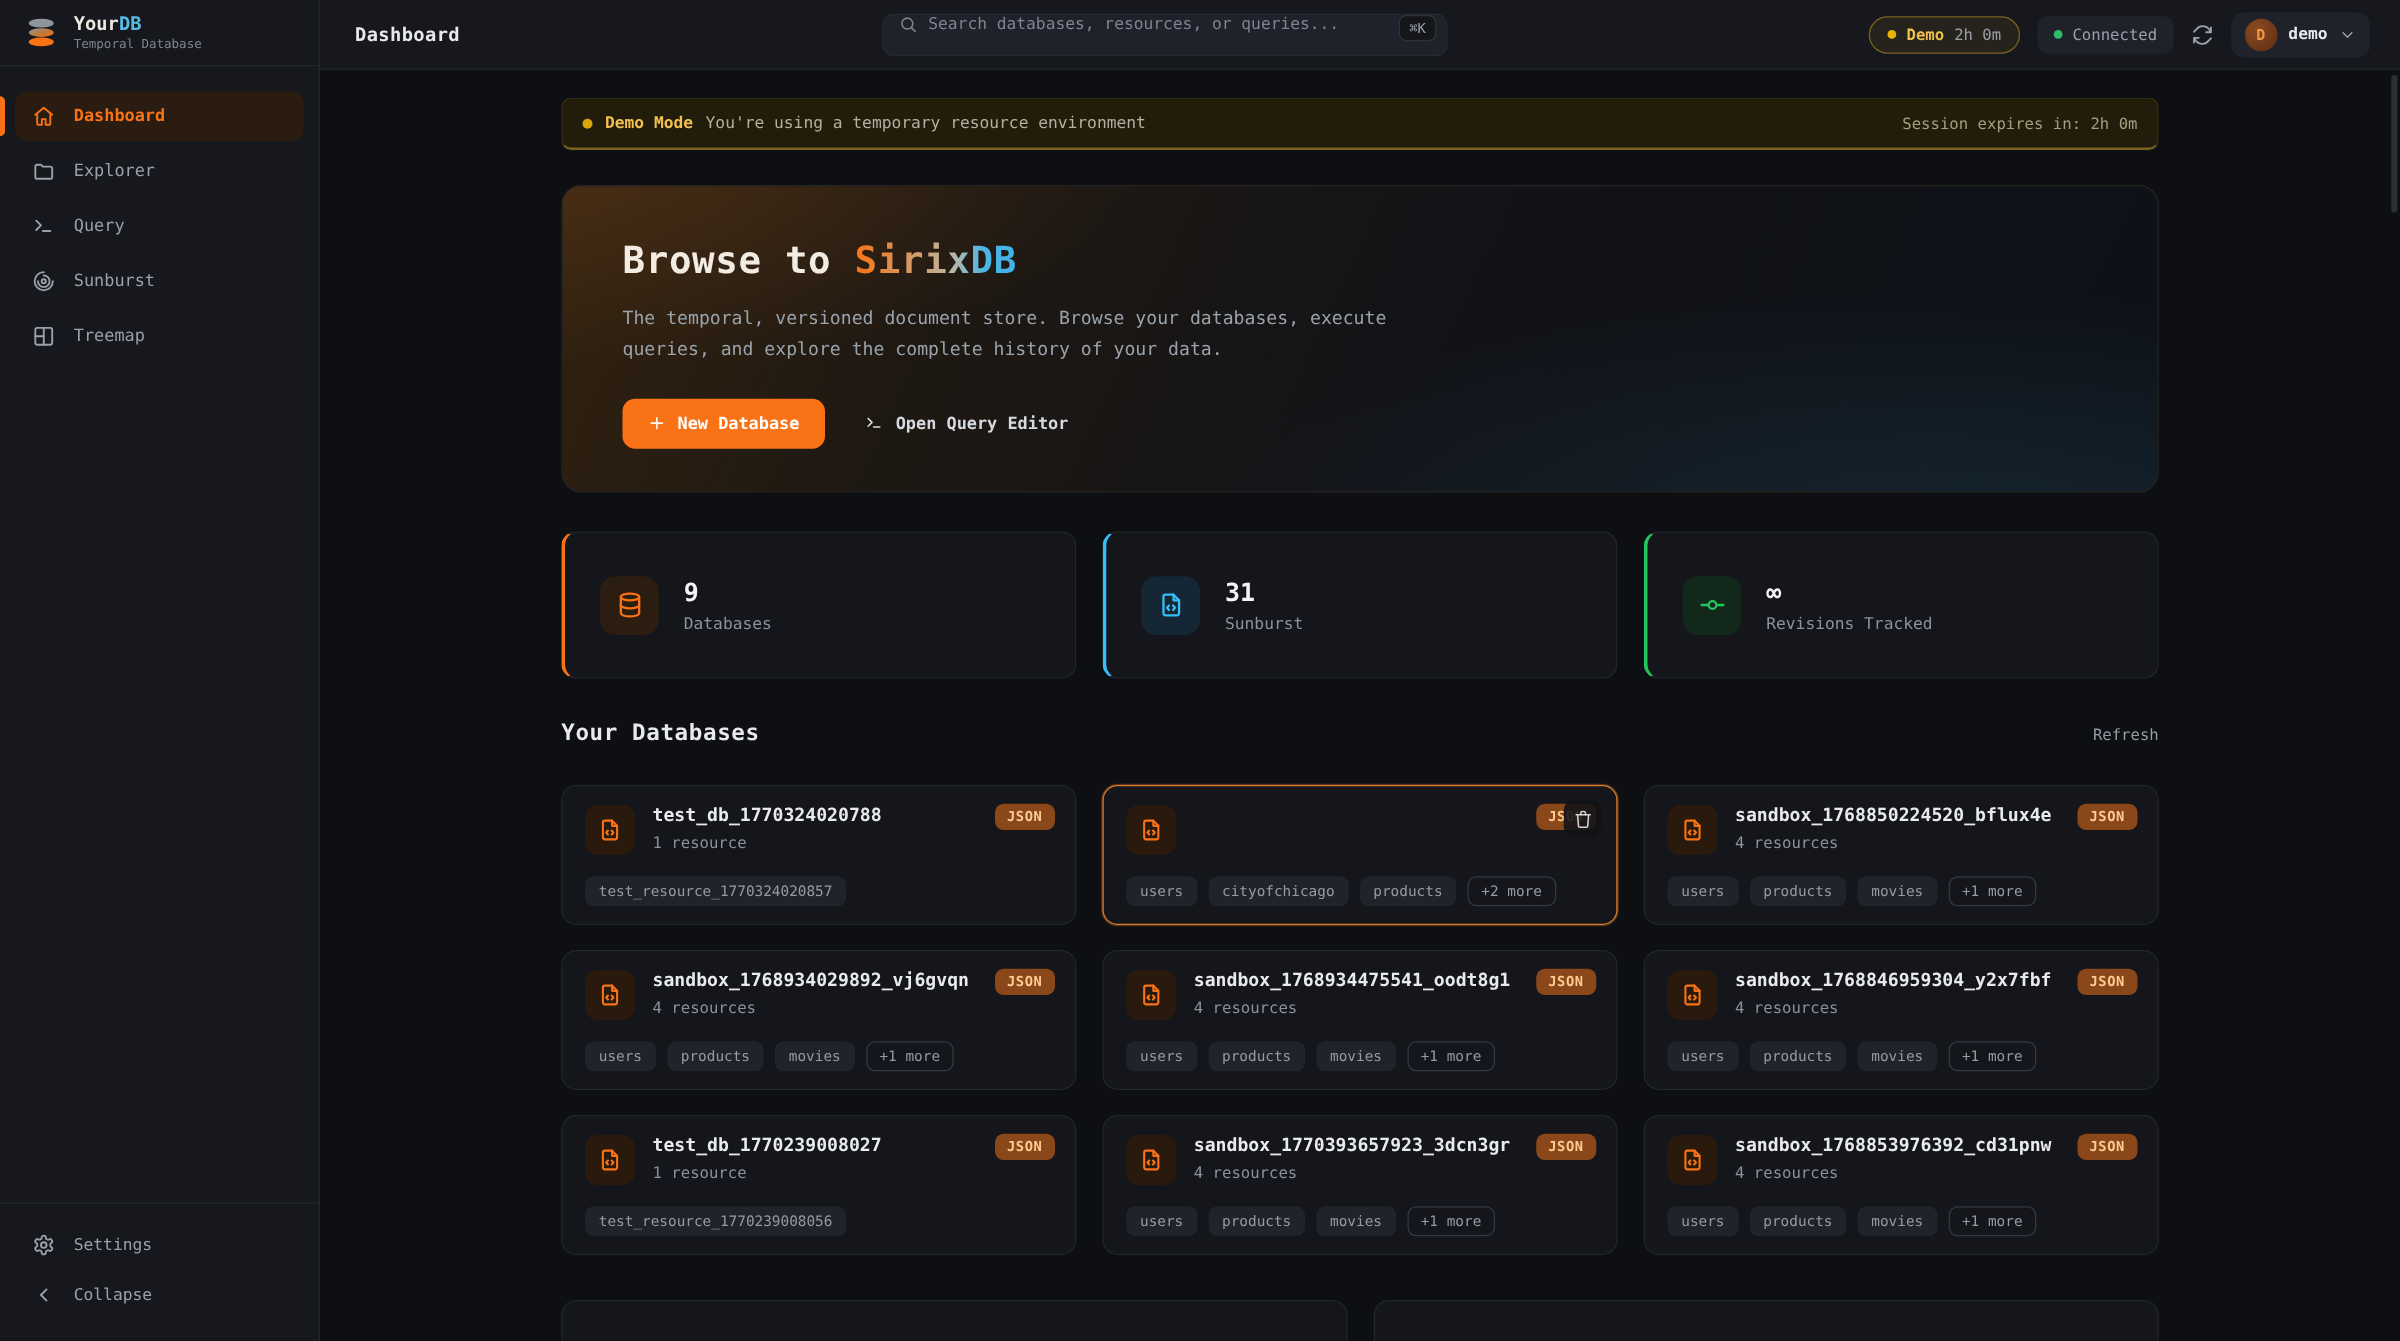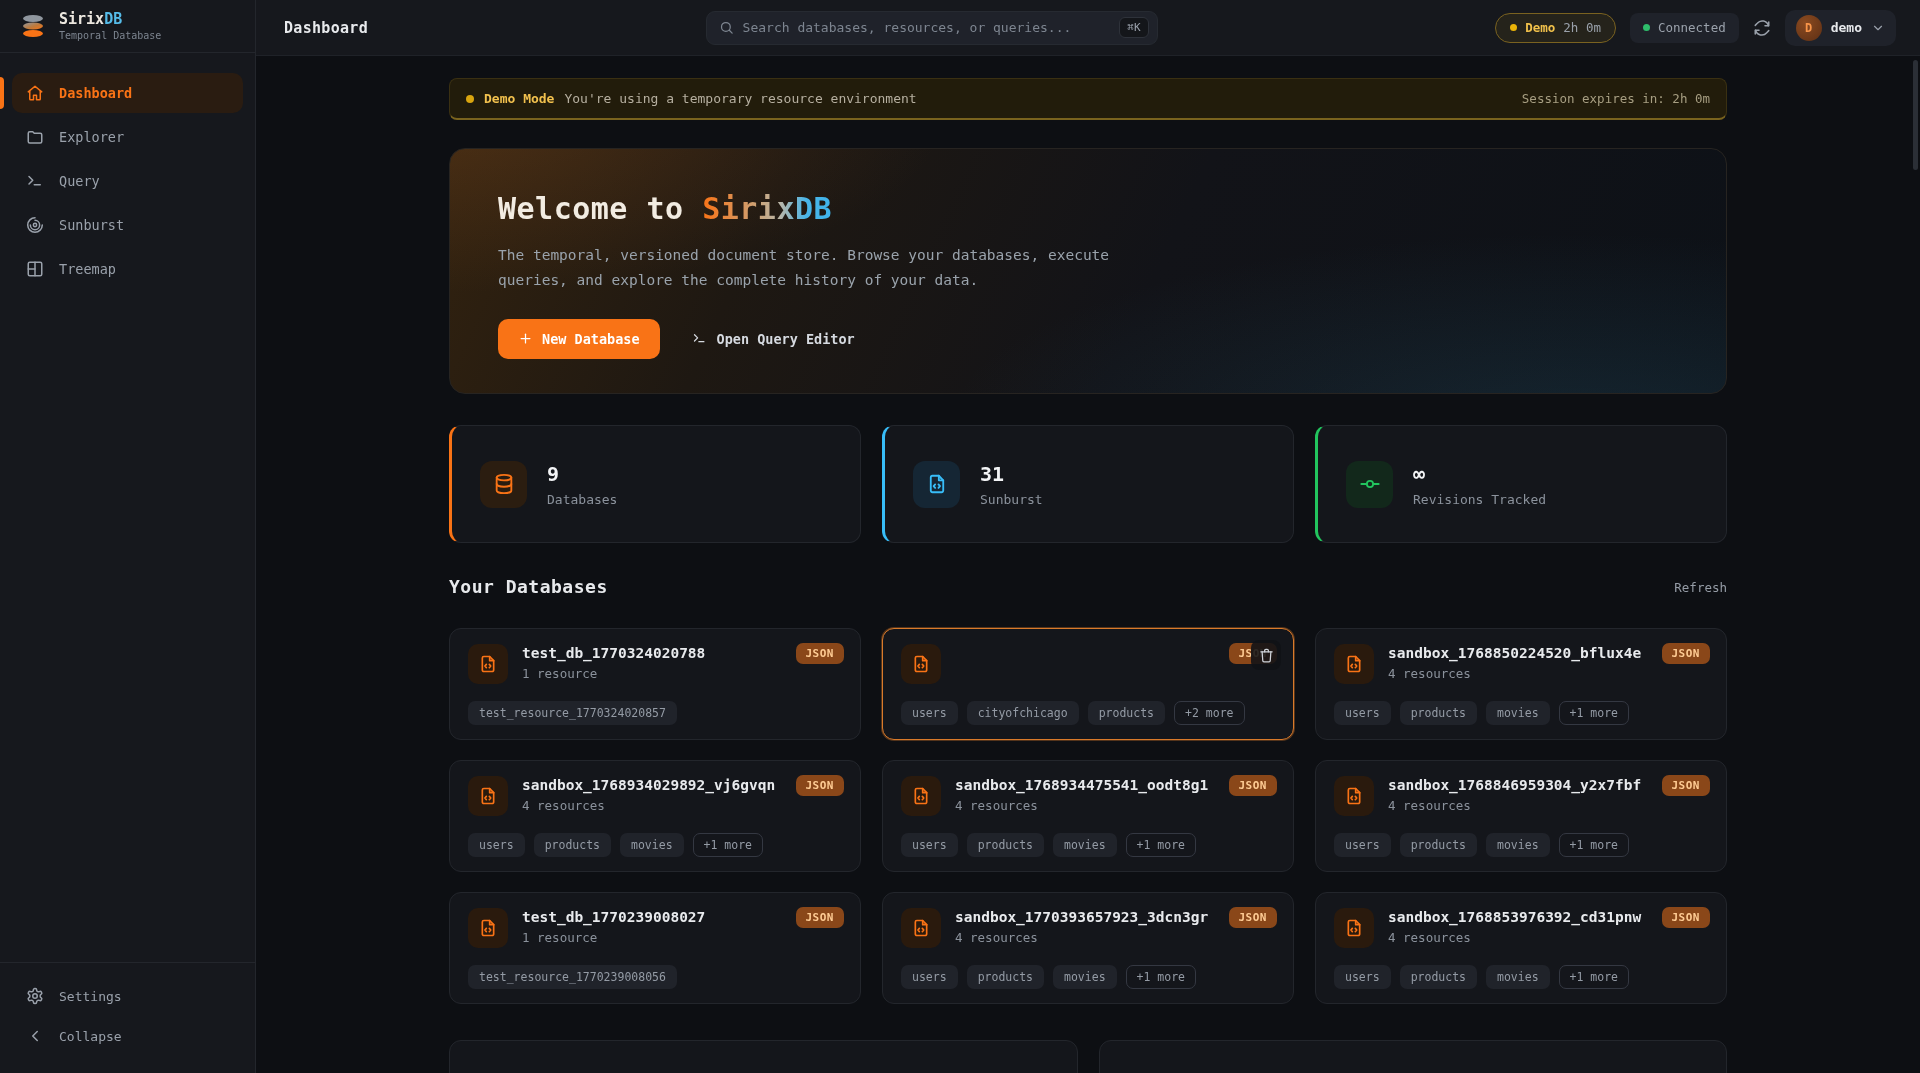--- a/index.html
+++ b/index.html
@@ -47,21 +47,21 @@
   
   .main { flex:1; display:flex; flex-direction:column; min-width:0; }
   .topbar {
     height:56px; flex-shrink:0; background:#16181d; border-bottom:1px solid #1f2228;
     display:flex; align-items:center; padding:0 24px 0 28px;
   }
   .page-title { font-size:15px; font-weight:bold; color:#e7e9ec; letter-spacing:.3px; }
   .search-box {
     margin:0 auto; width:452px; height:34px; background:#1f222a;
     border:1px solid #262a31; border-radius:9px;
-    display:flex; align-items:center; gap:9px; padding:0 8px 0 12px;
+    display:flex; align-items:flex-start; gap:9px; padding:0 8px 0 12px;
   }
   .search-box .ic { width:15px; height:15px; color:#7d8590; flex-shrink:0; }
   .search-box input {
     flex:1; background:transparent; border:none; outline:none;
     color:#c6cbd2; font:inherit; font-size:13px;
   }
   .search-box input::placeholder { color:#7d8590; }
   .kbd {
     background:#14161a; border:1px solid #2e323a; border-radius:6px;
     font-size:11px; color:#9aa1ab; padding:3px 7px;
@@ -286,21 +286,21 @@
 <div class="app">
 
   <aside class="sidebar">
     <div class="logo-row">
       <svg class="logo-mark" viewBox="0 0 24 24">
         <ellipse cx="12" cy="6" rx="8" ry="2.8" fill="#8f969e"></ellipse>
         <ellipse cx="12" cy="12" rx="8" ry="2.8" fill="url(#g-logo)"></ellipse>
         <ellipse cx="12" cy="18" rx="8" ry="2.8" fill="#f97316"></ellipse>
       </svg>
       <div>
-        <div class="app-name"><span>Sirix</span><span class="db">DB</span></div>
+        <div class="app-name"><span>Your</span><span class="db">DB</span></div>
         <div class="tagline">Temporal Database</div>
       </div>
     </div>
     <nav class="nav">
   <div class="nav-item active">
     <svg class="ic nav-icon">
             <use href="#i-home"></use>
           </svg>
     <span class="nav-label">Dashboard</span>
   </div>
@@ -389,21 +389,21 @@
       <div class="content-inner">
 
         <div class="banner">
           <span class="dot"></span>
           <span class="banner-title">Demo Mode</span>
           <span class="banner-msg">You're using a temporary resource environment</span>
           <span class="banner-session">Session expires in: 2h 0m</span>
         </div>
 
         <section class="welcome">
-          <h1><span>Welcome to </span><span class="brand">SirixDB</span></h1>
+          <h1><span>Browse to </span><span class="brand">SirixDB</span></h1>
           <p>The temporal, versioned document store. Browse your databases, execute queries, and explore the complete history of your data.</p>
           <div class="welcome-actions">
             <button class="btn-primary">
               <svg class="ic">
                   <use href="#i-plus"></use>
                 </svg>
               <span>New Database</span>
             </button>
             <button class="btn-ghost">
               <svg class="ic">

